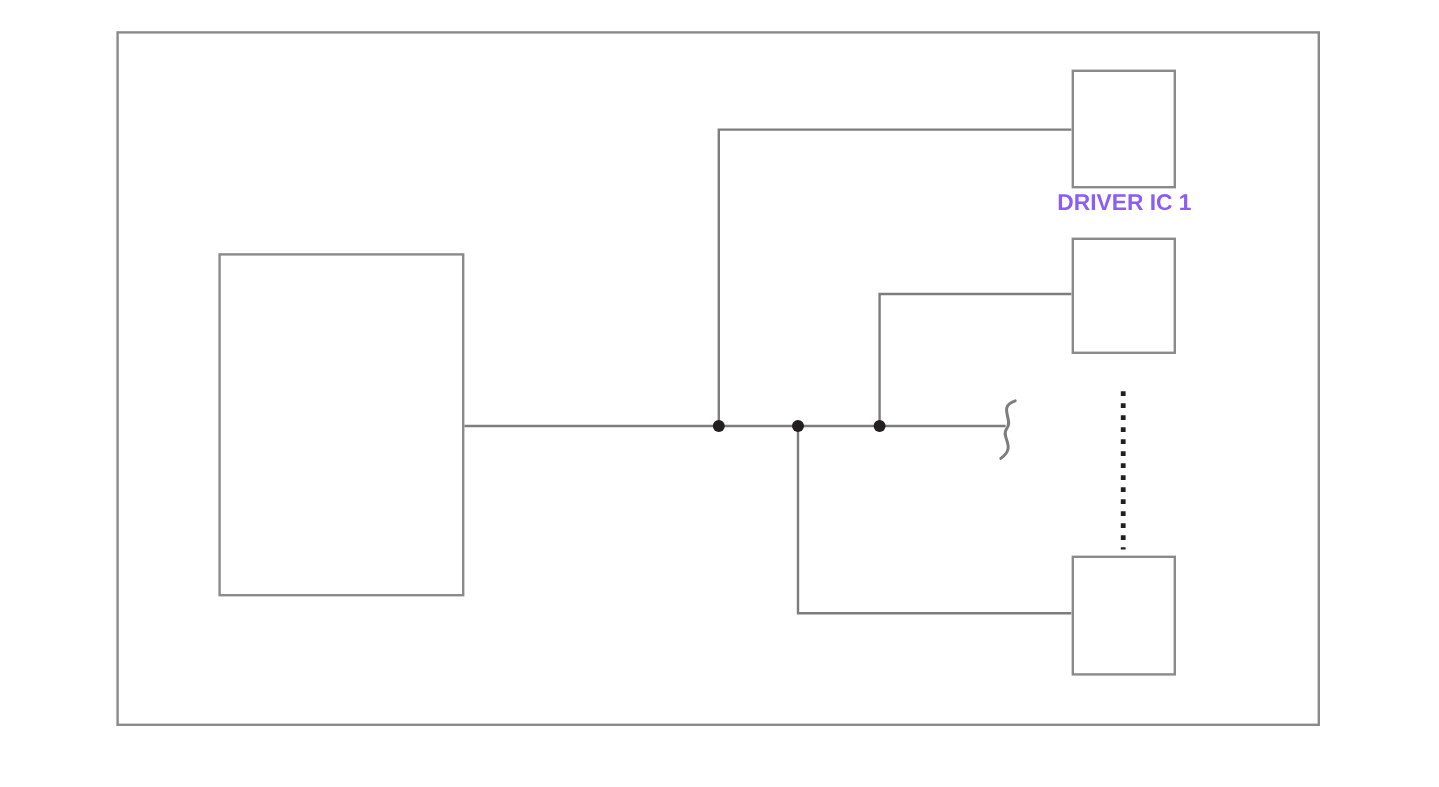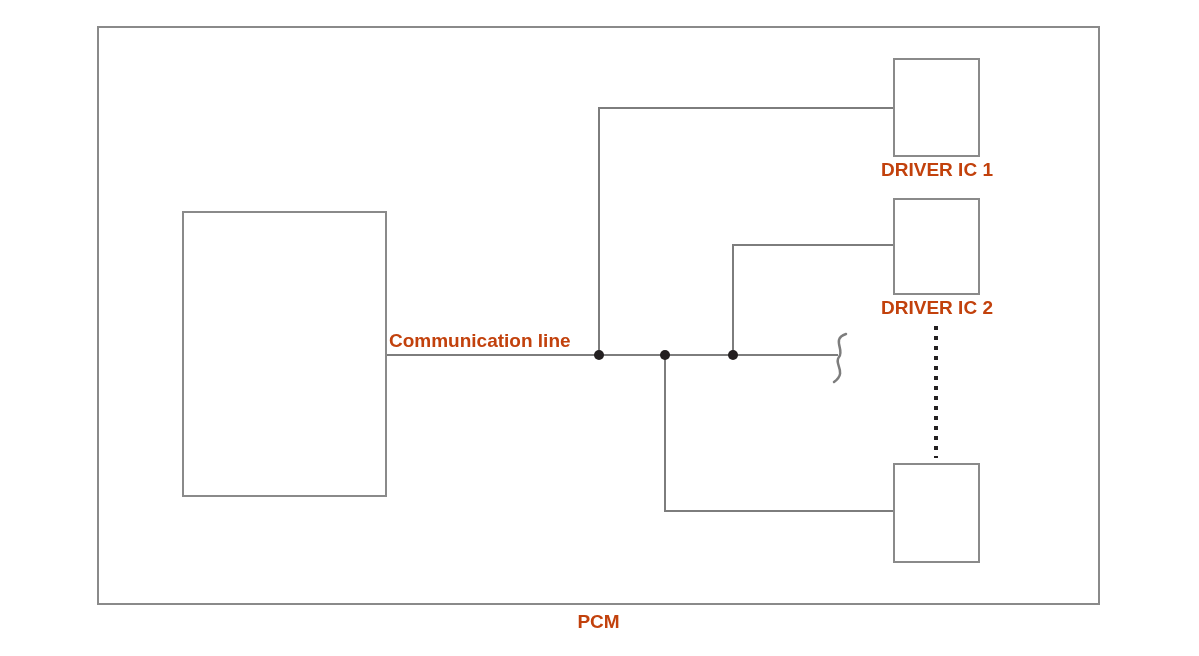--- a/index.html
+++ b/index.html
@@ -33,21 +33,21 @@
   }
   .cpu-box      { left: 182px; top: 211px; width: 205px; height: 286px; }
   .driver1-box  { left: 893px; top: 58px;  width: 87px;  height: 99px;  }
   .driver2-box  { left: 893px; top: 198px; width: 87px;  height: 97px;  }
   .drivern-box  { left: 893px; top: 463px; width: 87px;  height: 100px; }
   .label {
     position: absolute;
     font-weight: bold;
     font-size: 19px;
     line-height: 1.1;
-    color: #c2410c;
+    color: #8b5cf6;
     white-space: nowrap;
   }
   .cpu-label {
     left: 182px; top: 503px; width: 205px;
     text-align: center;
   }
   .comm-label {
     left: 389px; top: 331px;
   }
   .driver1-label {
@@ -94,18 +94,15 @@
     <path d="M 846 334 C 831 339, 845 350, 839 357 C 833 364, 848 372, 834 382" stroke="#7d7d7d" stroke-width="2.5" fill="none" stroke-linecap="round"></path>
 
     <line x1="936" y1="326" x2="936" y2="458" stroke="#231f20" stroke-width="4" stroke-dasharray="4 6"></line>
   </svg>
 
   <div class="box cpu-box"></div>
   <div class="box driver1-box"></div>
   <div class="box driver2-box"></div>
   <div class="box drivern-box"></div>
 
-  <div class="label comm-label">Communication line</div>
   <div class="label driver1-label">DRIVER IC 1</div>
-  <div class="label driver2-label">DRIVER IC 2</div>
-  <div class="label pcm-label">PCM</div>
 
 </div>
 
 </body></html>

